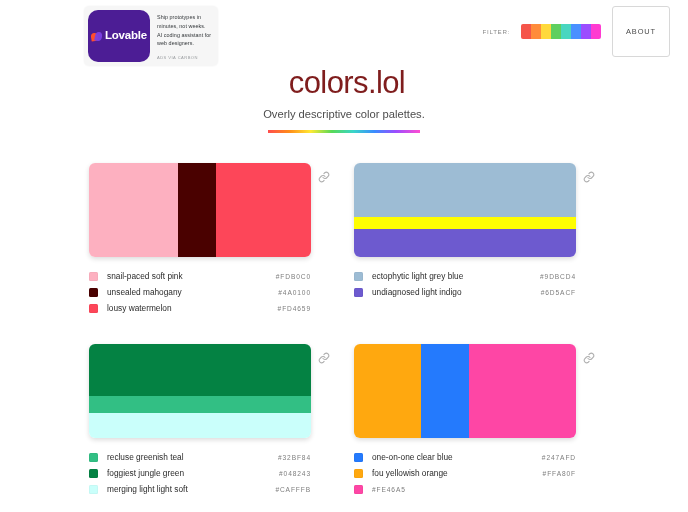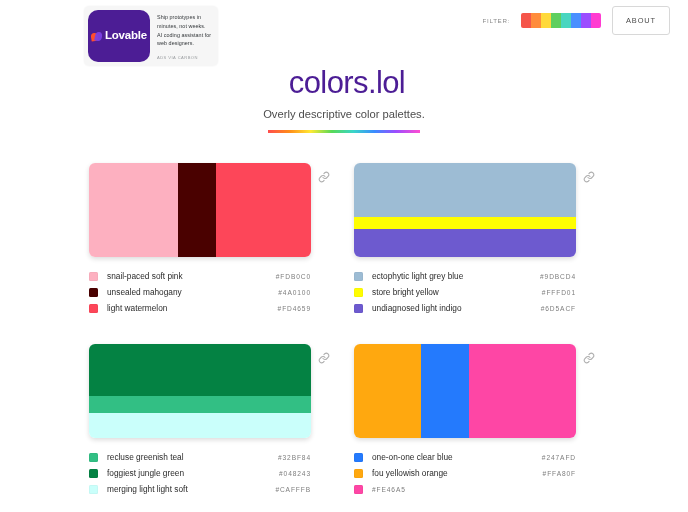--- a/index.html
+++ b/index.html
@@ -129,36 +129,36 @@
     height: 15px;
   }
   .about-btn {
     font-size: 7.4px;
     letter-spacing: 0.9px;
     color: #4a4a4a;
     text-transform: uppercase;
     border: 1px solid #d8d8d8;
     border-radius: 3px;
     background: #fff;
-    padding: 10px 13px;
+    padding: 21px 13px;
     line-height: 1;
     cursor: pointer;
     font-family: "Liberation Sans", sans-serif;
   }
 
   
   .title-block {
     text-align: center;
     margin-top: -4px;
   }
   .site-title {
     font-size: 31px;
     font-weight: normal;
     letter-spacing: -0.6px;
-    color: #4c1d95;
+    color: #7f1d1d;
     line-height: 1.1;
     margin-left: 6px;
   }
   .site-sub {
     font-size: 11.2px;
     color: #4d4d4d;
     margin-top: 8px;
     display: inline-block;
     padding-bottom: 8px;
     position: relative;
@@ -303,21 +303,21 @@
           <span class="color-name">snail-paced soft pink</span>
           <span class="color-hex">#FDB0C0</span>
         </div>
         <div class="color-row">
           <span class="chip" style="background: rgb(74, 1, 0);"></span>
           <span class="color-name">unsealed mahogany</span>
           <span class="color-hex">#4A0100</span>
         </div>
         <div class="color-row">
           <span class="chip" style="background: rgb(253, 70, 89);"></span>
-          <span class="color-name">light watermelon</span>
+          <span class="color-name">lousy watermelon</span>
           <span class="color-hex">#FD4659</span>
         </div>
       </div>
     </div>
     <div class="palette-card">
       <div class="swatch-box horizontal">
         <i style="background: rgb(157, 188, 212); height: 57%; width: 100%;"></i>
         <i style="background: rgb(255, 253, 1); height: 13%; width: 100%;"></i>
         <i style="background: rgb(109, 90, 207); height: 30%; width: 100%;"></i>
       </div>
@@ -327,25 +327,20 @@
           <path d="M14 11a5 5 0 0 0-7.5-.5l-3 3a5 5 0 0 0 7 7l1.7-1.7"></path>
         </svg>
       </a>
       <div class="color-list">
         <div class="color-row">
           <span class="chip" style="background: rgb(157, 188, 212);"></span>
           <span class="color-name">ectophytic light grey blue</span>
           <span class="color-hex">#9DBCD4</span>
         </div>
         <div class="color-row">
-          <span class="chip" style="background: rgb(255, 253, 1);"></span>
-          <span class="color-name">store bright yellow</span>
-          <span class="color-hex">#FFFD01</span>
-        </div>
-        <div class="color-row">
           <span class="chip" style="background: rgb(109, 90, 207);"></span>
           <span class="color-name">undiagnosed light indigo</span>
           <span class="color-hex">#6D5ACF</span>
         </div>
       </div>
     </div>
     <div class="palette-card">
       <div class="swatch-box horizontal">
         <i style="background: rgb(4, 130, 67); height: 55%; width: 100%;"></i>
         <i style="background: rgb(50, 191, 132); height: 18%; width: 100%;"></i>

